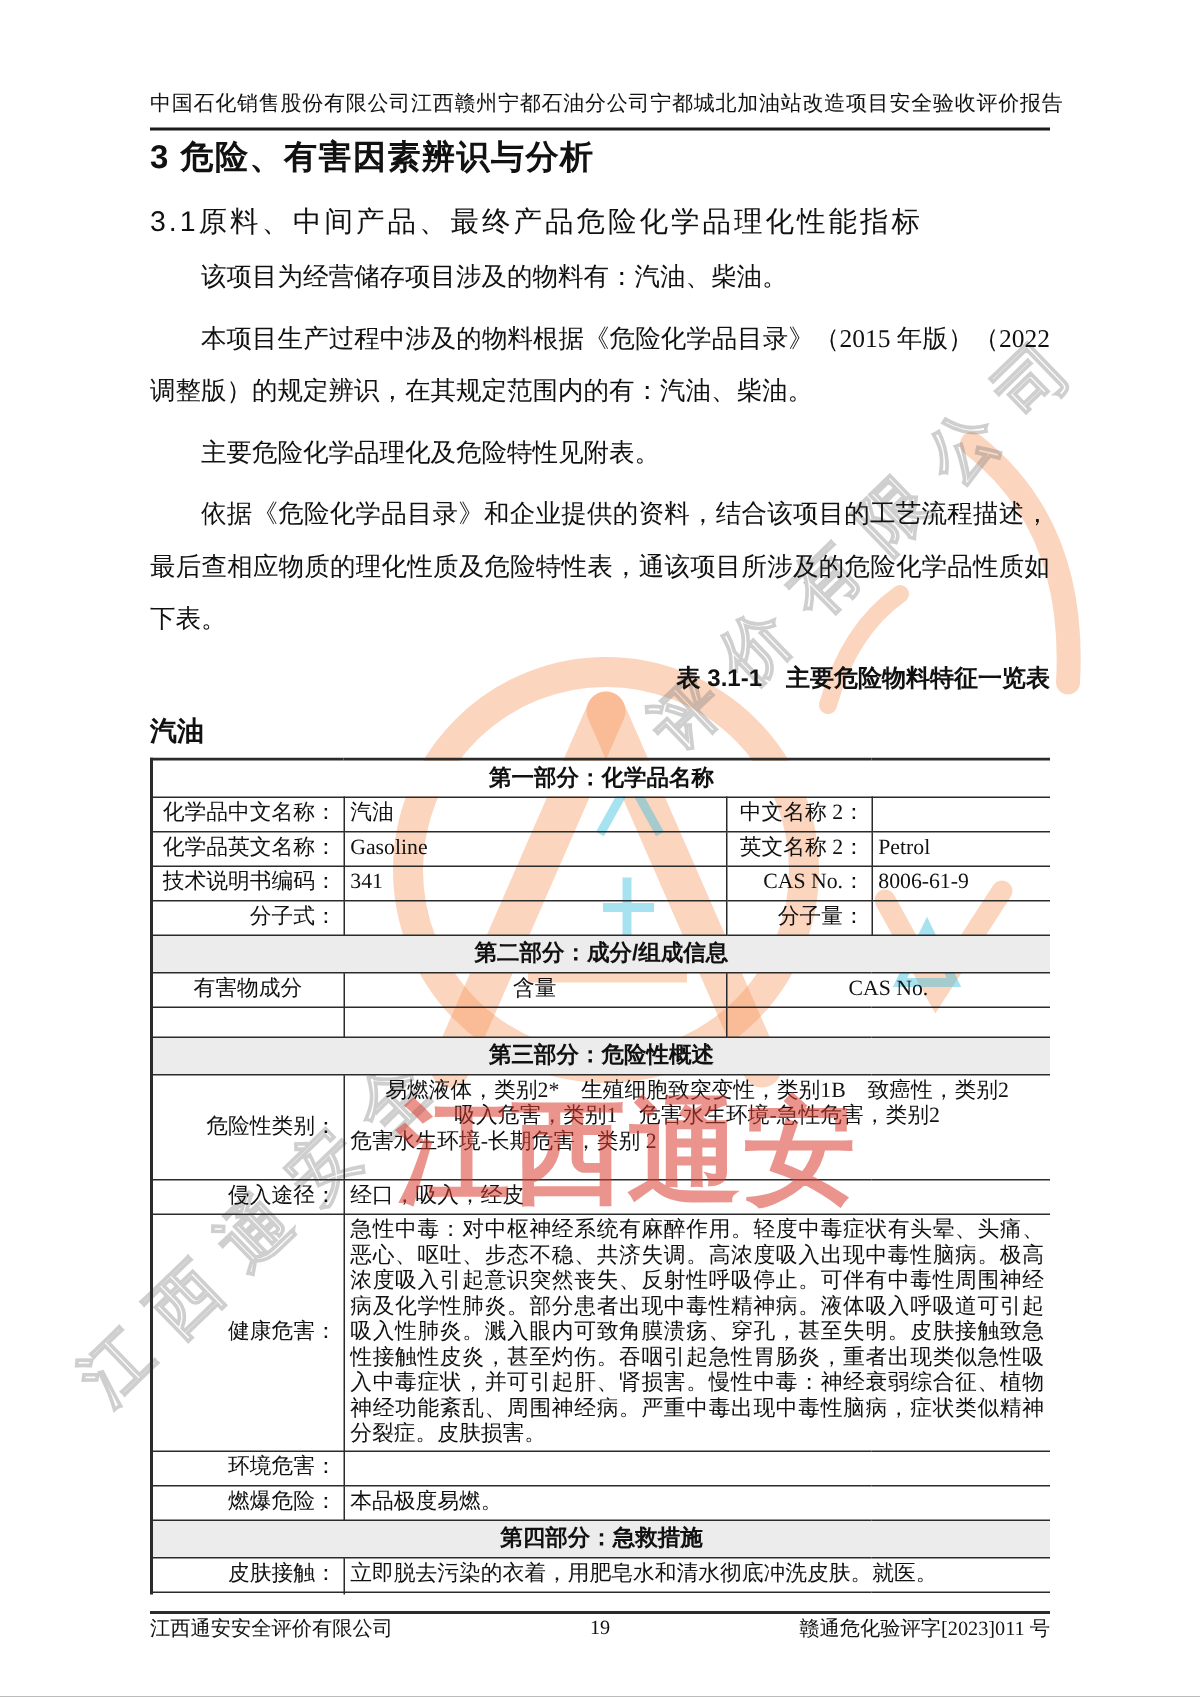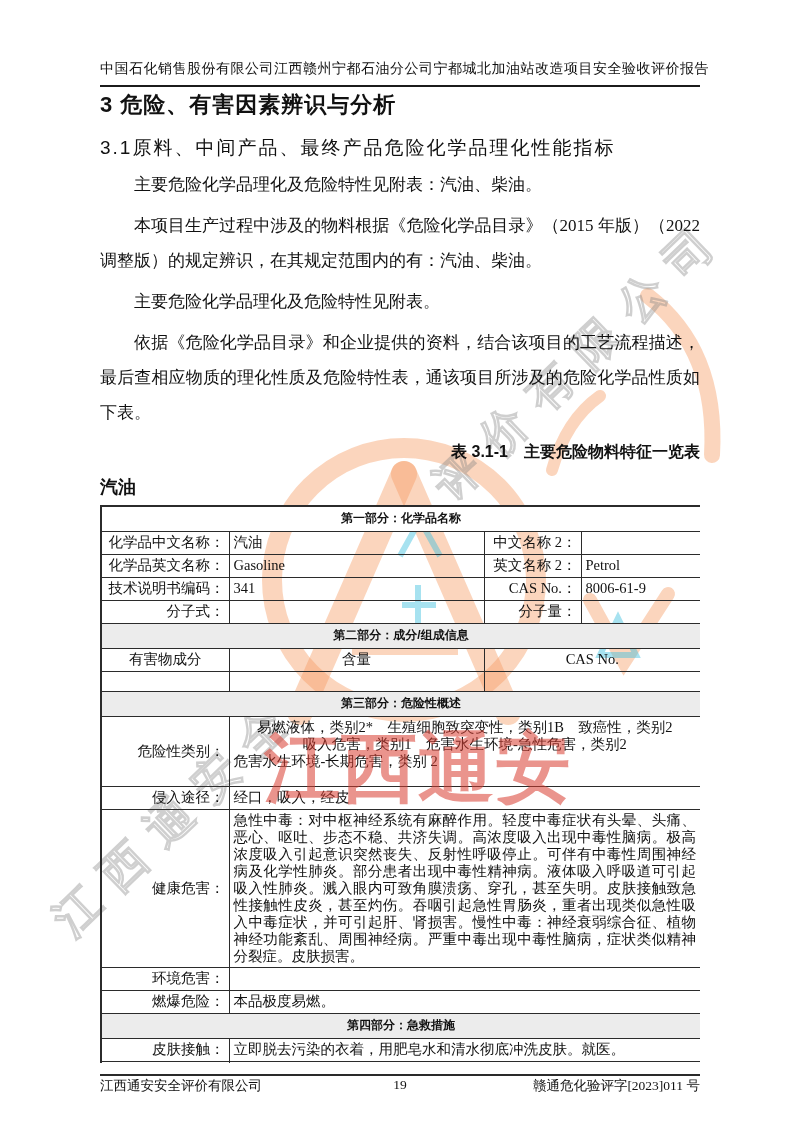--- a/index.html
+++ b/index.html
@@ -29,21 +29,21 @@
   .material { margin-top:12px; font-family:"Liberation Sans","DejaVu Sans",sans-serif;
     font-weight:bold; font-size:18px; }
 
   .table-clip { margin-top:6px; max-height:558px; overflow:hidden; }
   table.msds { width:600px; border-collapse:collapse; table-layout:fixed;
     font-size:14.5px; line-height:17px; }
   table.msds, table.msds td { border:1px solid #2b2b2b; }
   table.msds { border-width:2px; }
   td { padding:2px 4px; vertical-align:middle; overflow:hidden; }
   td.sec { text-align:center; font-weight:bold; height:25px;
-    font-family:"Liberation Sans","DejaVu Sans",sans-serif; font-size:12px;
+    font-family:"Liberation Sans","DejaVu Sans",sans-serif; font-size:15px;
     background:#ececec; }
   td.sec.white { background:#ffffff; }
   td.lbl { text-align:right; height:23px; }
   td.val { text-align:left; }
   td.c { text-align:center; height:23px; }
   tr.empty-row td { height:20px; }
   td.hc { vertical-align:top; padding-bottom:16px; }
   .hc-center { text-align:center; }
   td.health-val { text-align:justify; }
 
@@ -95,21 +95,21 @@
 
   <div class="wm-red">江西通安</div>
 
   <div class="content">
     <div class="doc-header">中国石化销售股份有限公司江西赣州宁都石油分公司宁都城北加油站改造项目安全验收评价报告</div>
     <div class="header-rule"></div>
 
     <div class="h1">3 危险、有害因素辨识与分析</div>
     <div class="h2">3.1原料、中间产品、最终产品危险化学品理化性能指标</div>
 
-    <p class="para">主要危险化学品理化及危险特性见附表：汽油、柴油。</p>
+    <p class="para">该项目为经营储存项目涉及的物料有：汽油、柴油。</p>
     <p class="para">本项目生产过程中涉及的物料根据《危险化学品目录》（2015 年版）（2022 调整版）的规定辨识，在其规定范围内的有：汽油、柴油。</p>
     <p class="para">主要危险化学品理化及危险特性见附表。</p>
     <p class="para">依据《危险化学品目录》和企业提供的资料，结合该项目的工艺流程描述，最后查相应物质的理化性质及危险特性表，通该项目所涉及的危险化学品性质如下表。</p>
 
     <div class="tbl-caption">表 3.1-1　主要危险物料特征一览表</div>
     <div class="material">汽油</div>
 
     <div class="table-clip">
       <table class="msds">
         <colgroup>

